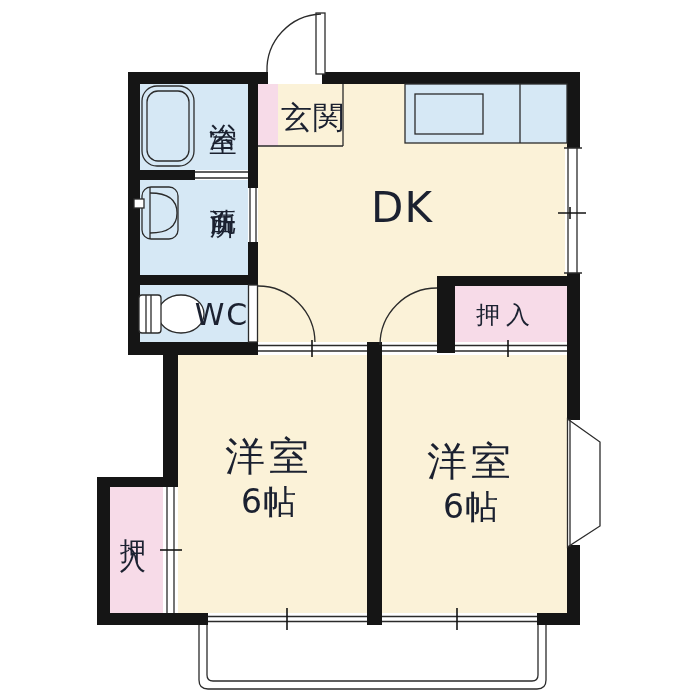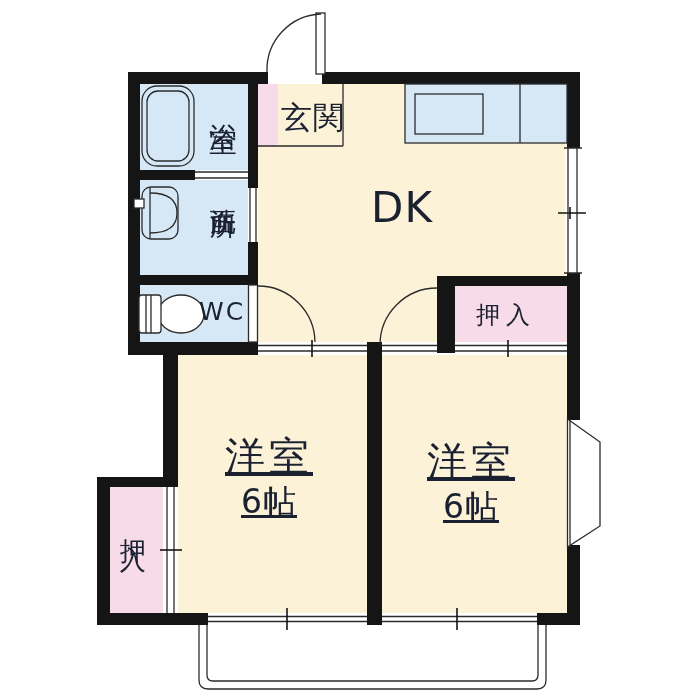--- a/index.html
+++ b/index.html
@@ -17,22 +17,22 @@
   .white{fill:#ffffff;}
   .thin{stroke:var(--line_dark,#2b2b2b);stroke-width:1.3;fill:none;}
   .thin-f{stroke:var(--line_dark,#2b2b2b);stroke-width:1.3;fill:#ffffff;}
   .thin-b{stroke:var(--line_dark,#2b2b2b);stroke-width:1.3;fill:var(--wet_blue,#D6E8F5);}
   .tick{stroke:var(--wall_black,#151515);stroke-width:1.6;fill:none;}
   .lbl{
     position:absolute;color:var(--text_dark,#1b2130);
     white-space:nowrap;text-align:center;line-height:1.05;
   }
   .v{writing-mode:vertical-rl;text-orientation:upright;}
-  .rname{display:block;font-size:40px;letter-spacing:4px;text-decoration:underline;}
-  .rsize{display:block;font-size:33px;margin-top:8px;letter-spacing:1px;text-decoration:underline;}
+  .rname{display:block;font-size:40px;letter-spacing:4px;}
+  .rsize{display:block;font-size:33px;margin-top:8px;letter-spacing:1px;}
 </style>
 </head>
 <body>
 
 <div class="plan">
 
   <svg width="700" height="700" viewBox="0 0 700 700">
 
     <g>
       <rect class="fill-blue" x="140" y="84" width="108" height="86"></rect>
@@ -168,21 +168,21 @@
   </svg>
 
   <div class="lbl" style="left:360px;top:186px;width:84px;font-size:42px;letter-spacing:1px;">DK</div>
 
   <div class="lbl" style="left:281px;top:101px;width:62px;font-size:31px;letter-spacing:1px;">玄関</div>
 
   <div class="lbl v" style="left:208px;top:101px;font-size:28px;letter-spacing:3px;">浴室</div>
 
   <div class="lbl v" style="left:209px;top:188px;font-size:26px;letter-spacing:2px;">洗面所</div>
 
-  <div class="lbl" style="left:194px;top:299px;width:56px;font-size:25px;letter-spacing:2px;text-align:center;">WC</div>
+  <div class="lbl" style="left:194px;top:299px;width:56px;font-size:30px;letter-spacing:2px;text-align:center;">WC</div>
 
   <div class="lbl" style="left:472px;top:303px;width:68px;font-size:24px;letter-spacing:6px;">押入</div>
 
   <div class="lbl" style="left:197px;top:435px;width:144px;">
     <span class="rname">洋室</span>
     <span class="rsize">6帖</span>
   </div>
 
   <div class="lbl" style="left:399px;top:440px;width:144px;">
     <span class="rname">洋室</span>

